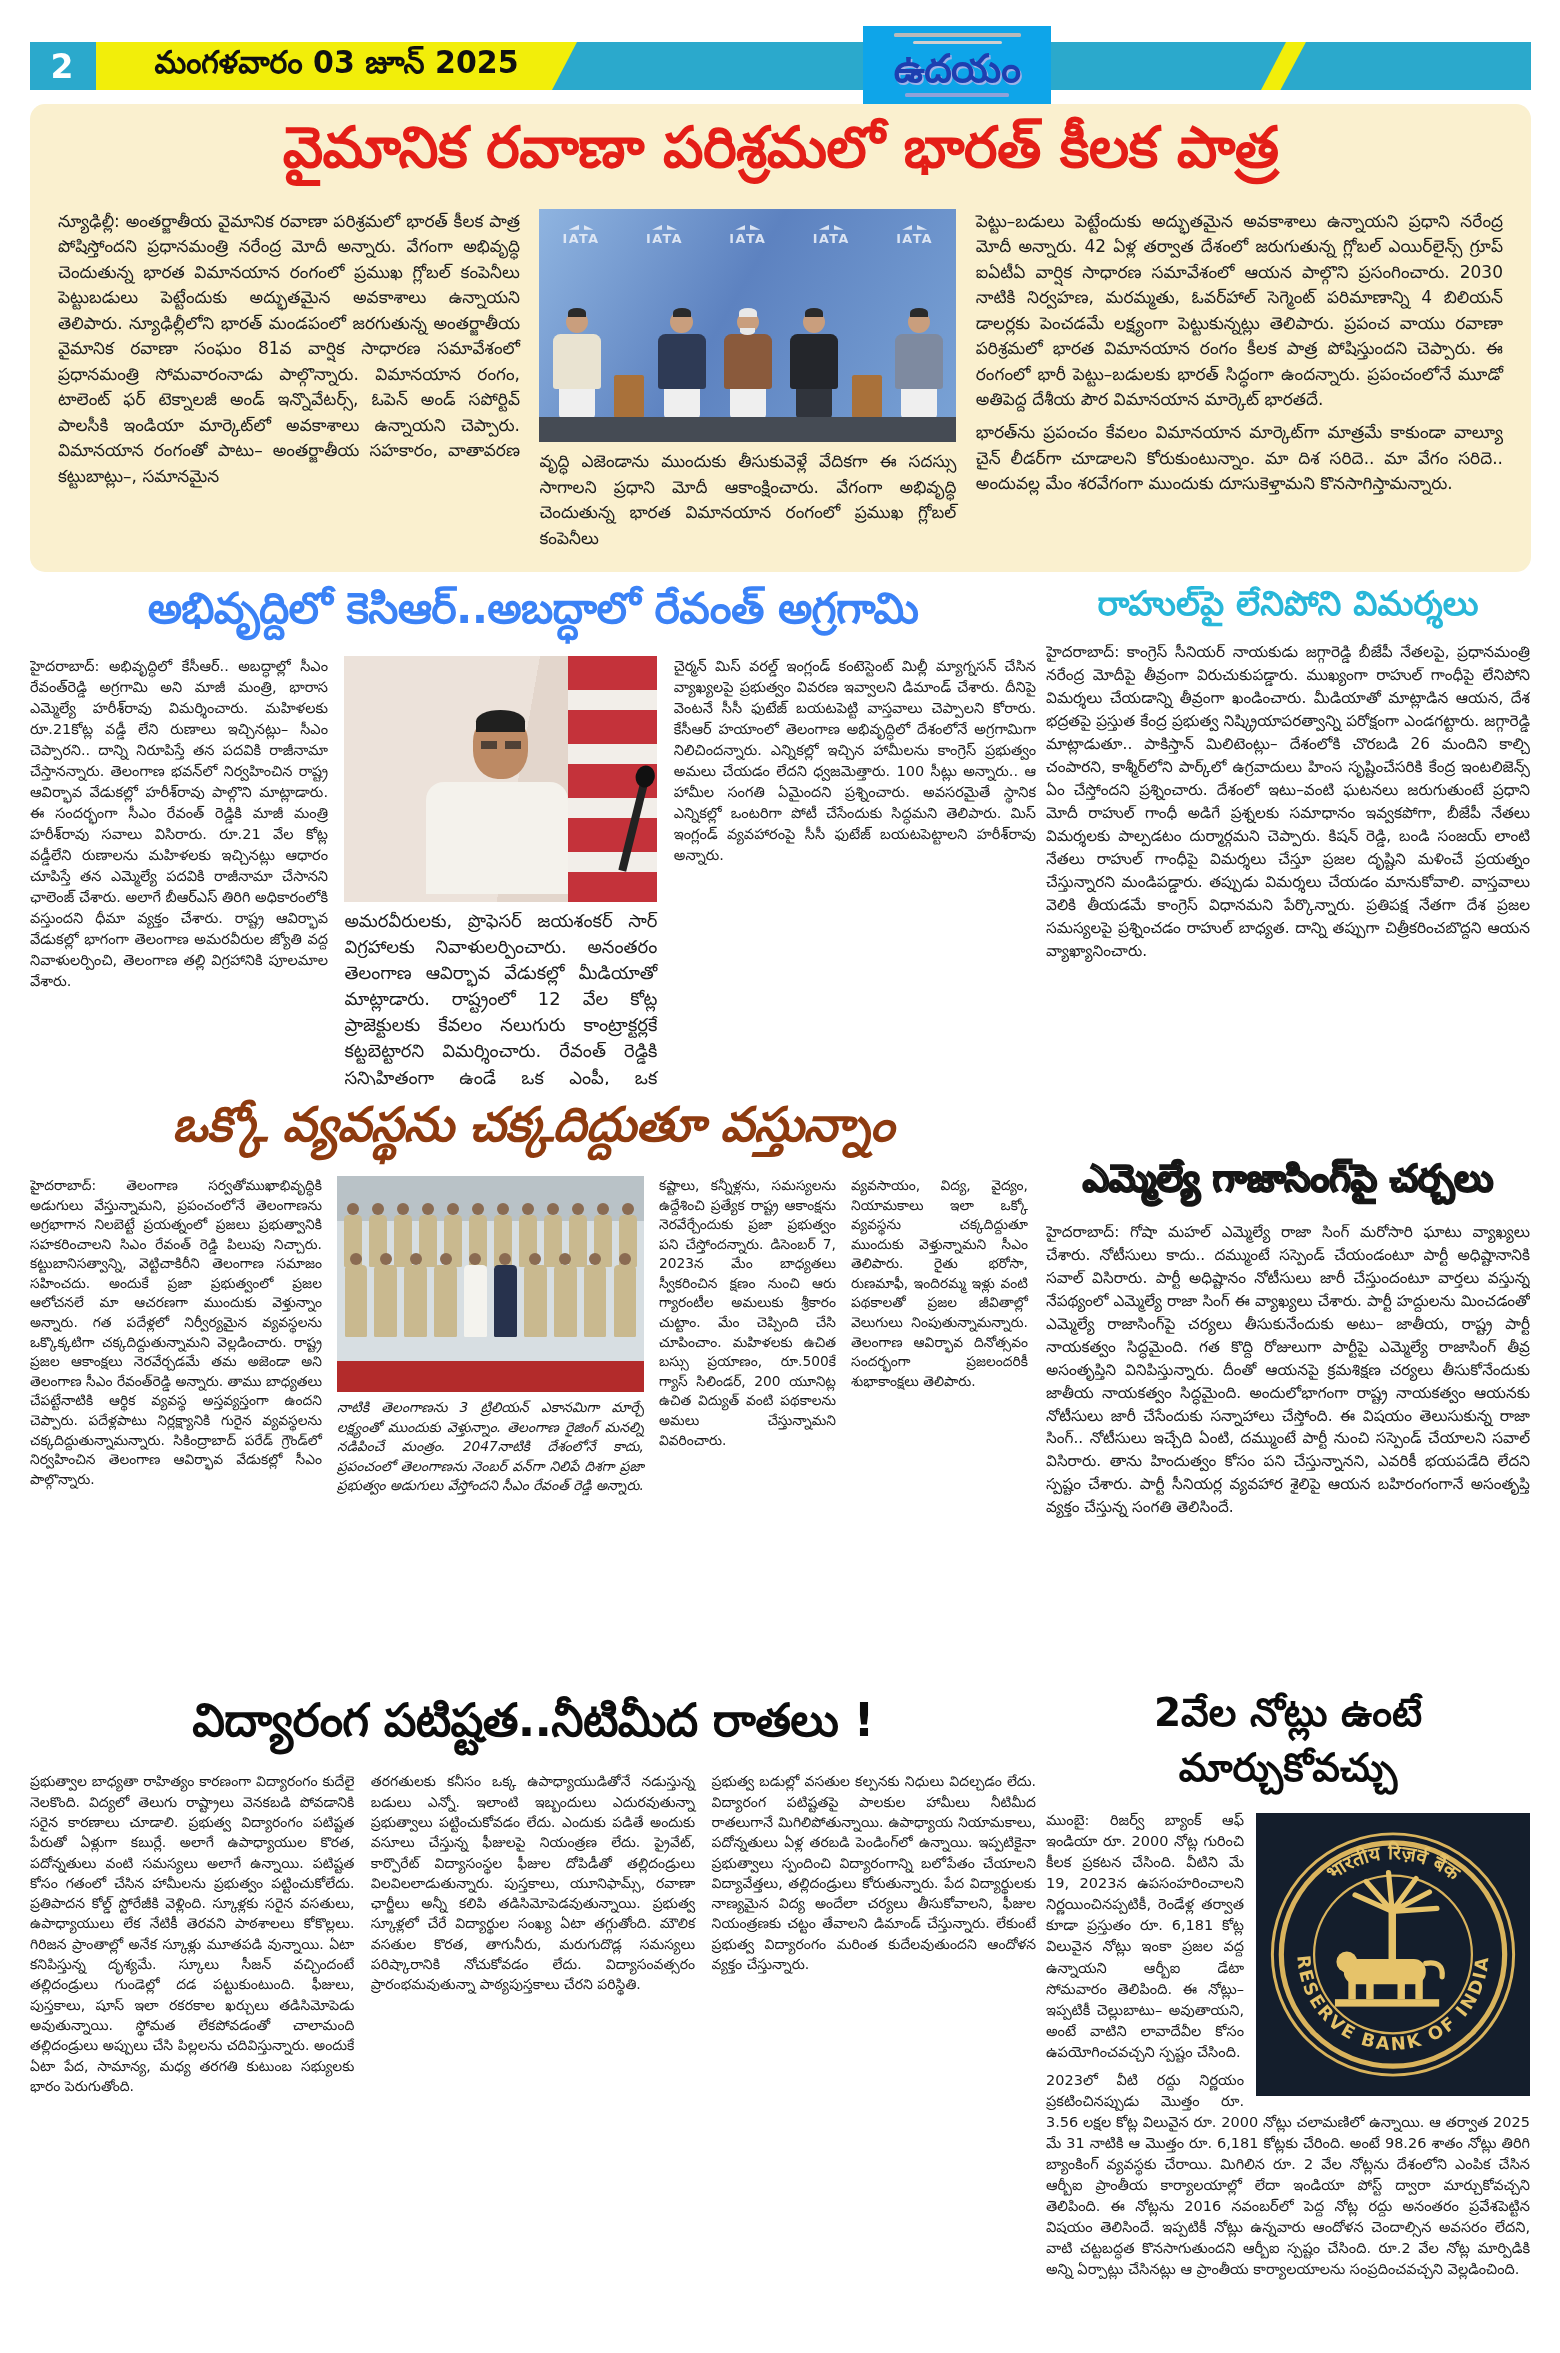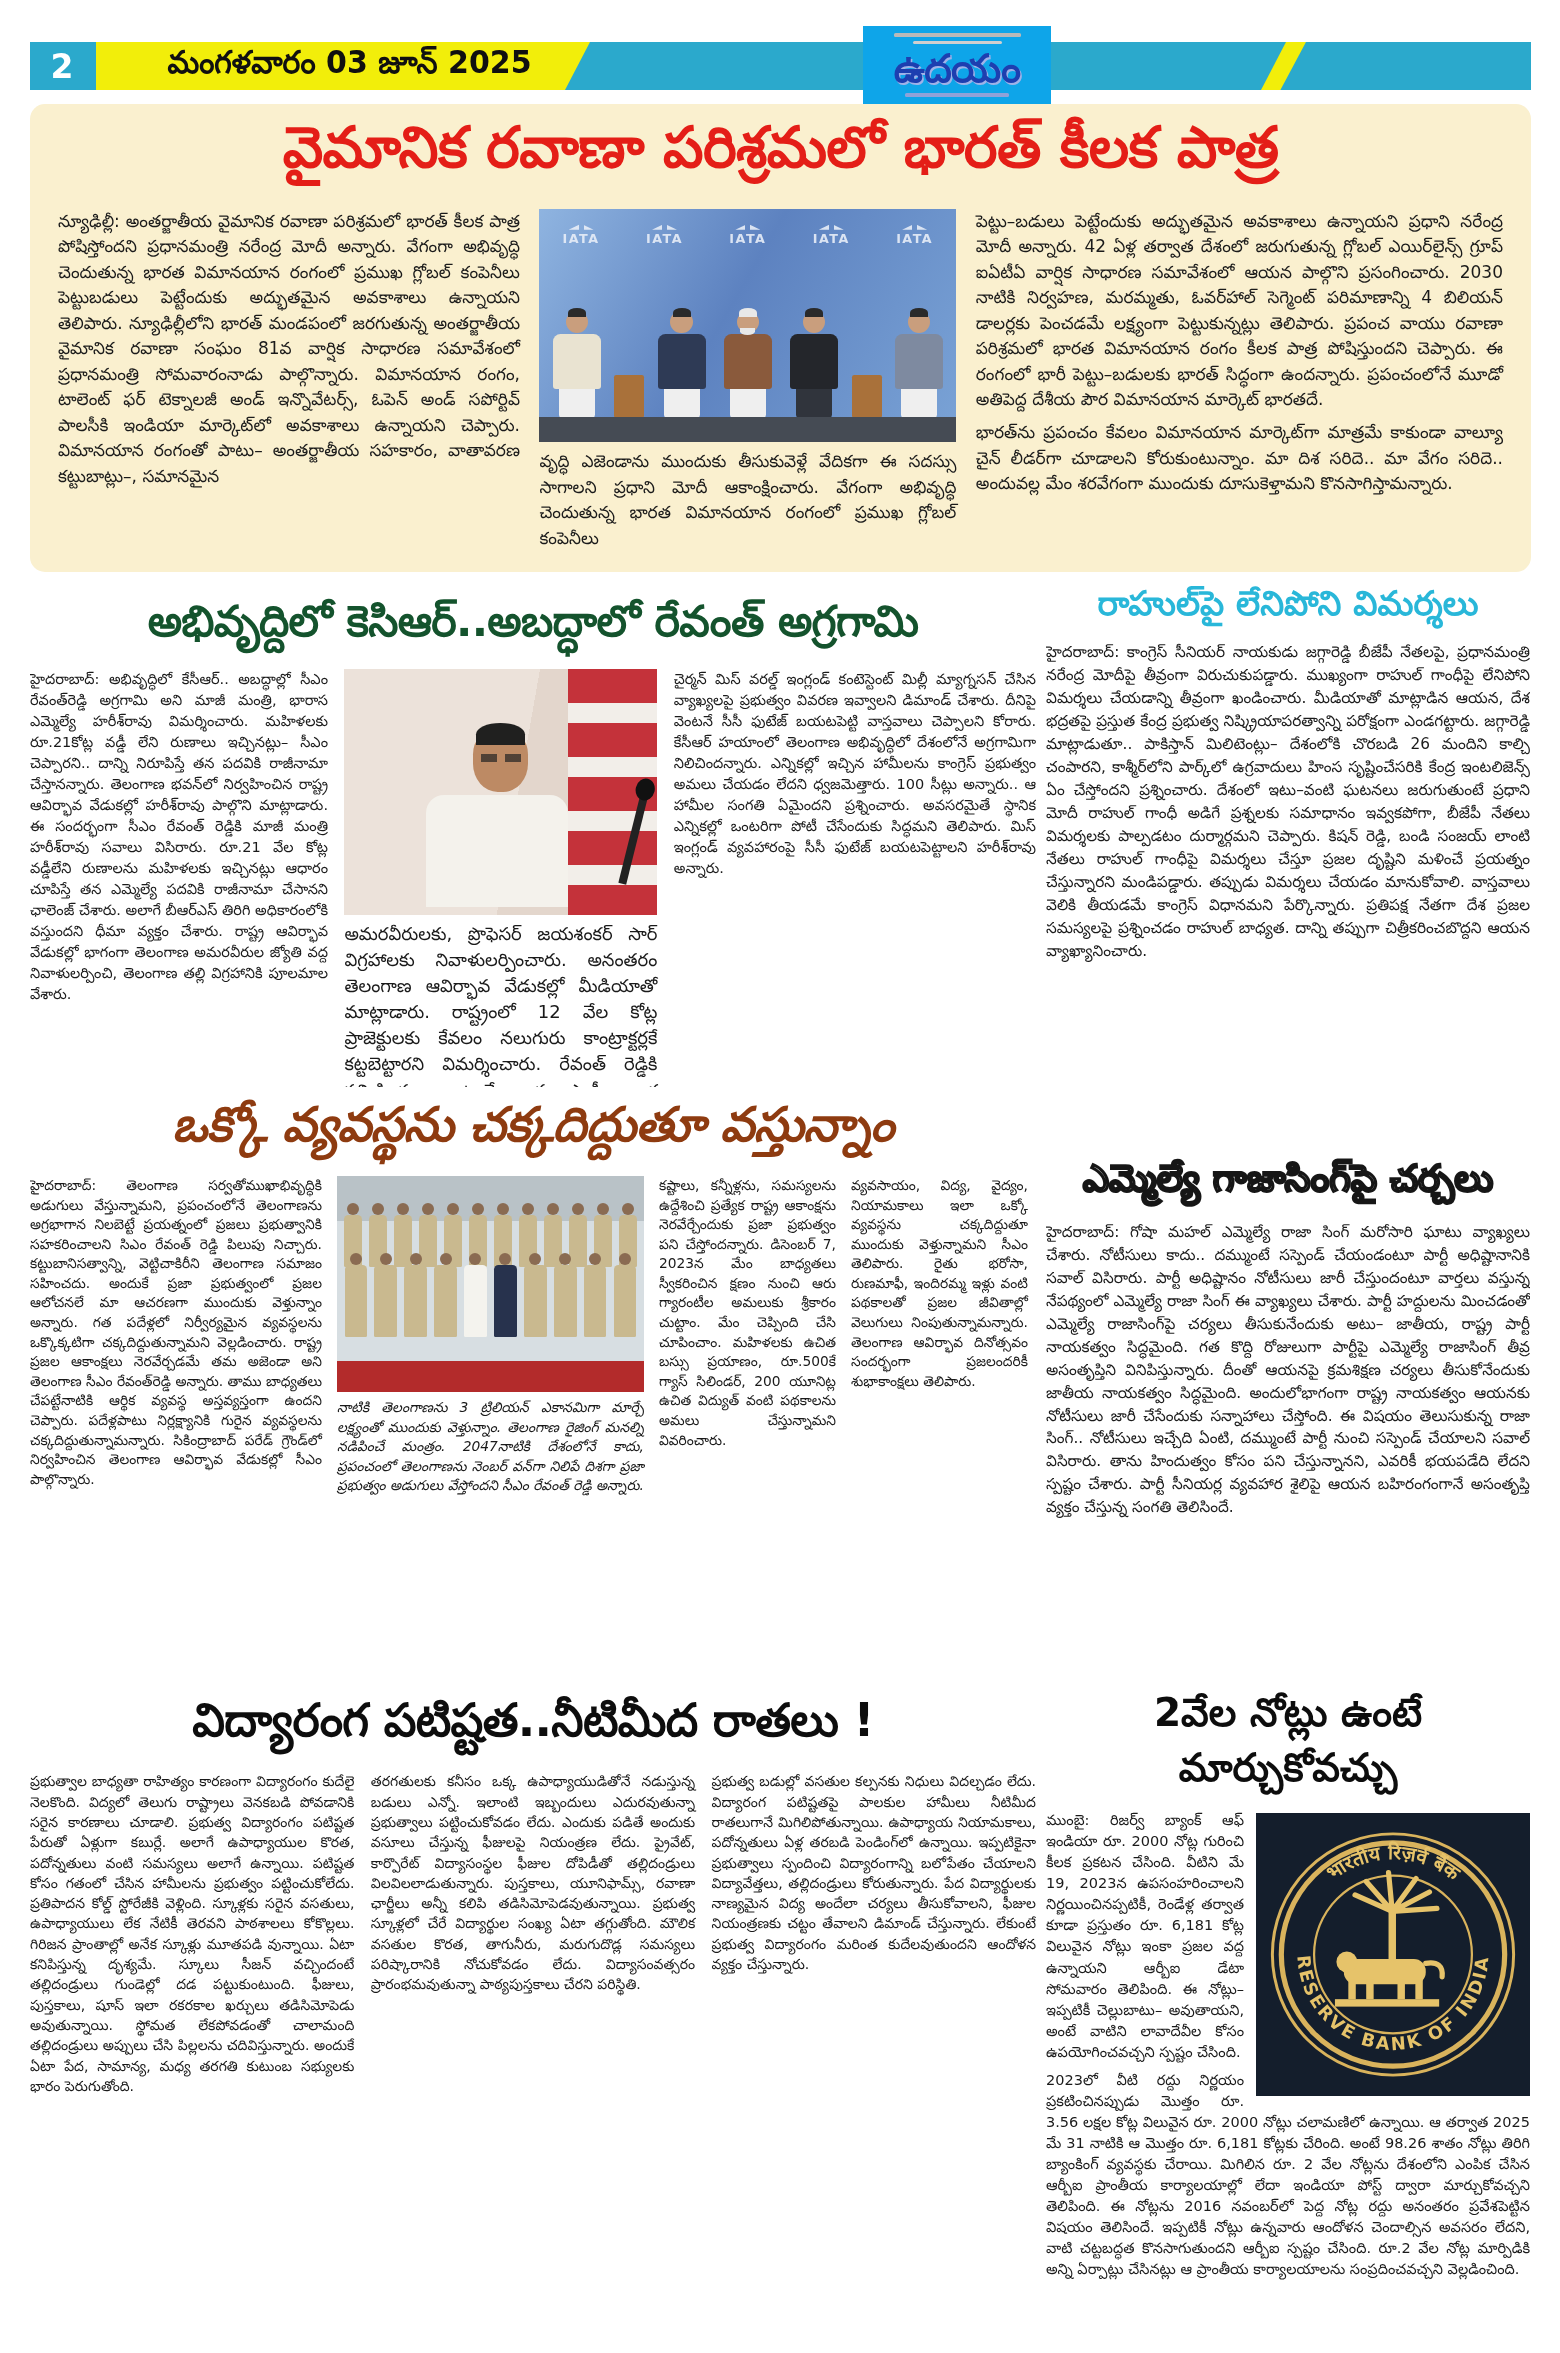--- a/index.html
+++ b/index.html
@@ -4,21 +4,21 @@
 <style>
   html,body{margin:0;padding:0;background:#e8e8e8;}
   .page{position:relative;width:1561px;height:2354px;background:#ffffff;
         font-family:"DejaVu Sans","Liberation Sans",sans-serif;color:#1a1a1a;overflow:hidden;}
   
   .masthead-bar{position:absolute;left:30px;top:42px;width:1501px;height:48px;background:#2ba9cc;}
   .pagenum{position:absolute;left:0;top:0;width:64px;height:48px;display:flex;align-items:center;justify-content:center;
            color:#fff;font-size:33px;font-weight:bold;}
   .date-seg{position:absolute;left:66px;top:0;width:481px;height:48px;background:#f2ee0a;
             clip-path:polygon(0 0,100% 0,calc(100% - 25px) 100%,0 100%);
-            display:flex;align-items:center;justify-content:center;padding-left:13px;}
+            display:flex;align-items:center;justify-content:center;}
   .date-text{font-size:30px;font-weight:bold;color:#101010;transform:scaleY(1.05);}
   .yellow-slash{position:absolute;left:1231px;top:0;width:45px;height:48px;background:#f2ee0a;
             clip-path:polygon(25px 0,45px 0,19.4px 100%,0 100%);}
   .masthead-box{position:absolute;left:833px;top:-16.4px;width:188px;height:79px;background:#0ea5e9;
             display:flex;flex-direction:column;align-items:center;justify-content:center;}
   .tiny-bar{height:3.7px;background:#b9b9b9;border-radius:1.5px;}
   .tiny-top{width:127px;margin-bottom:3.7px;}
   .tiny-top2{width:89px;margin-bottom:4.5px;background:#cfcfcf;}
   .mast-name{font-size:39px;font-weight:bold;color:#1d3fb0;line-height:1;letter-spacing:-0.7px;
              text-shadow:1.5px 1.5px 0 #9fb2e8;}
@@ -51,21 +51,21 @@
   .fig.modi .hair{background:#e8e8e8;}
   .fig .beard{position:absolute;bottom:-2.2px;left:3.7px;width:15px;height:7.5px;border-radius:0 0 50% 50%;background:#e8e8e8;}
   .fig .torso{width:48px;height:55px;margin:1.5px auto 0 auto;border-radius:7.5px 7.5px 3px 3px;}
   .fig .legs{width:36px;height:30px;margin:0 auto;background:#efefef;border-radius:0 0 4.5px 4.5px;}
   .fig.dark .legs{background:#30343c;}
   .t-cream{background:#e9e3d1;} .t-navy{background:#2e3a55;} .t-brown{background:#8a5a3c;}
   .t-black{background:#24262b;} .t-grey{background:#7e8aa0;}
   .side-table{width:30px;height:43px;background:#a9713a;border-radius:2.2px;align-self:flex-end;margin-bottom:1.5px;}
   
   .sec-kcr{left:30px;top:583px;width:1006px;height:504px;}
-  .sec-kcr h2{font-size:43px;color:#14532d;letter-spacing:-0.7px;margin-top:13px;}
+  .sec-kcr h2{font-size:43px;color:#3b82f6;letter-spacing:-0.7px;}
   .kcr-body{display:flex;gap:16.4px;margin-top:12px;height:429px;overflow:hidden;}
   .kcr-c1{width:298px;font-size:14.5px;line-height:1.45;}
   .kcr-mid{width:313px;}
   .kcr-c2{font-size:18px;line-height:1.45;margin-top:6px;}
   .kcr-c3{flex:1;font-size:14.5px;line-height:1.45;}
   
   .photo-harish{position:relative;height:246px;background:linear-gradient(100deg,#ece2da 0 55%,#e3d6cc 55% 100%);overflow:hidden;}
   .ph-banner{position:absolute;right:0;top:0;width:89px;height:100%;background:repeating-linear-gradient(180deg,#c4323a 0 34px,#f2eee9 34px 54px);}
   .ph-man{position:absolute;left:82px;bottom:0;width:149px;height:186px;}
   .ph-head{width:55px;height:63px;border-radius:40% 40% 45% 45%;background:#bd8a64;margin:0 auto;position:relative;}

